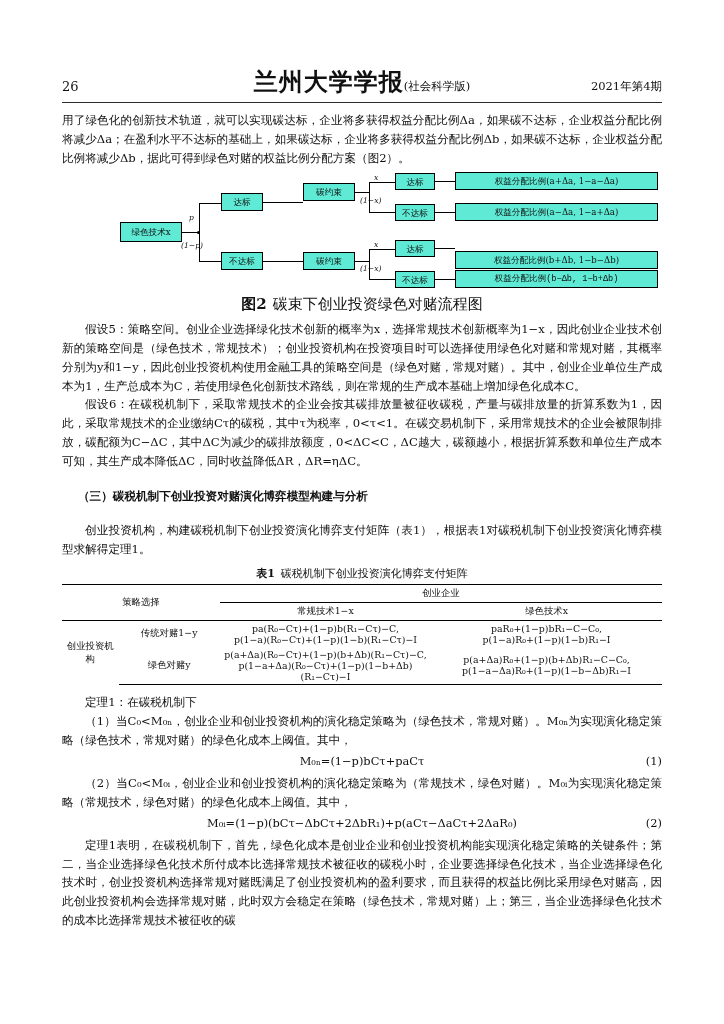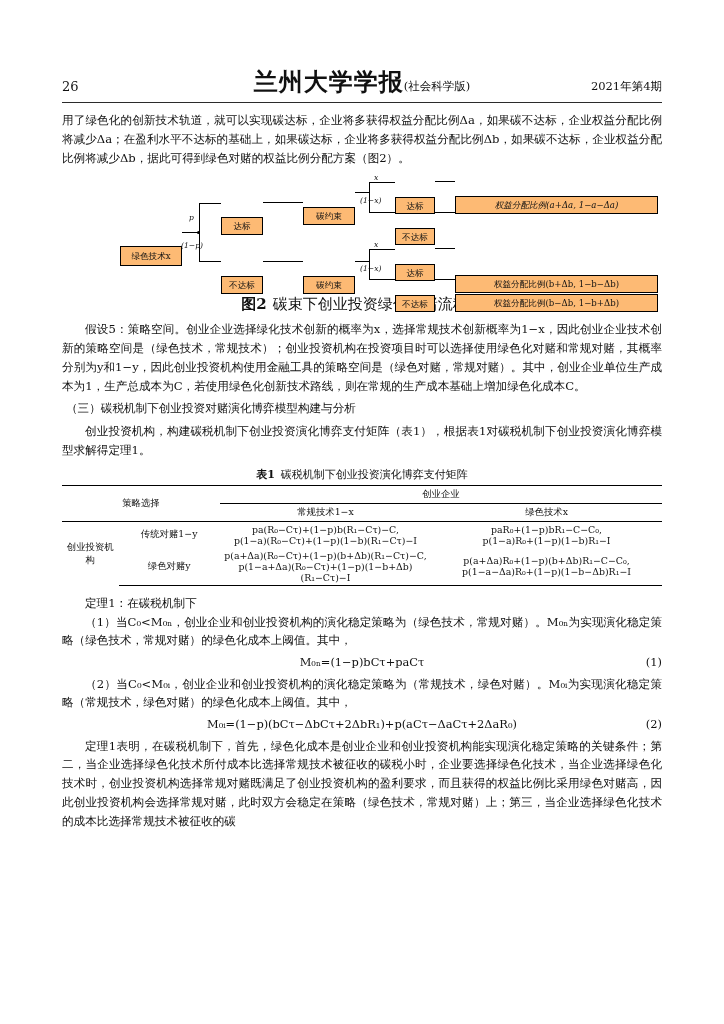--- a/index.html
+++ b/index.html
@@ -71,53 +71,52 @@
   }
   p.para {
     margin: 0;
     text-indent: 0;
   }
   p.indent {
     margin: 0;
     text-indent: 23px;
   }
   .sec-title {
-    margin: 4px;
-    font-weight: normal;
+    margin: 16px;
+    font-weight: bold;
   }
 
   
   .figure {
     margin: 8px 0 2px 0;
     position: relative;
     height: 118px;
   }
   .fig-caption {
     text-align: center;
     font-size: 15px;
     font-family: "DejaVu Serif", "Liberation Serif", serif;
     margin: 2px 0 6px 0;
   }
   .fig-caption .lbl { font-weight: bold; margin-right: 6px; }
 
   .node {
     position: absolute;
     border: 1px solid #000;
-    background: #fdba74;
+    background: #5eead4;
     font-size: 8.6px;
     line-height: 1;
     display: flex;
     align-items: center;
     justify-content: center;
     text-align: center;
     font-family: "DejaVu Serif", "Liberation Serif", serif;
     box-sizing: border-box;
     padding: 0 2px;
     white-space: nowrap;
-    margin-top: 24px;
   }
   .lineh, .linev, .lined {
     position: absolute;
     background: #000;
   }
   .lineh { height: 1px; }
   .linev { width: 1px; }
   .flabel {
     position: absolute;
     font-size: 7.6px;
@@ -215,45 +214,47 @@
     <div class="lineh" style="left:307px; top:37px; width:26px;"></div>
     <div class="flabel" style="left:312px; top:-2px;">x</div>
     <div class="flabel" style="left:298px; top:21px;">(1−x)</div>
 
     <div class="node" style="left:333px; top:-2px; width:40px; height:17px;">达标</div>
     <div class="node" style="left:333px; top:29px; width:40px; height:17px;">不达标</div>
 
     <div class="lineh" style="left:373px; top:6px; width:20px;"></div>
     <div class="lineh" style="left:373px; top:37px; width:20px;"></div>
 
-    <div class="node" style="left:393px; top:-3px; width:203px; height:18px;font-style:italic;">权益分配比例(a+Δa, 1−a−Δa)</div>
+    <div class="node" style="left:393px; top:-3px; width:203px; height:18px;">权益分配比例(a+Δa, 1−a−Δa)</div>
+    <div class="node" style="left:393px; top:28px; width:203px; height:18px;">权益分配比例(a−Δa, 1−a+Δa)</div>
 
     <div class="lineh" style="left:293px; top:86px; width:14px;"></div>
     <div class="linev" style="left:307px; top:74px; height:30px;"></div>
     <div class="lineh" style="left:307px; top:74px; width:26px;"></div>
     <div class="lineh" style="left:307px; top:104px; width:26px;"></div>
     <div class="flabel" style="left:312px; top:65px;">x</div>
     <div class="flabel" style="left:298px; top:89px;">(1−x)</div>
 
     <div class="node" style="left:333px; top:65px; width:40px; height:17px;">达标</div>
     <div class="node" style="left:333px; top:96px; width:40px; height:17px;">不达标</div>
 
     <div class="lineh" style="left:373px; top:73px; width:20px;"></div>
     <div class="lineh" style="left:373px; top:104px; width:20px;"></div>
 
     <div class="node" style="left:393px; top:76px; width:203px; height:18px;">权益分配比例(b+Δb, 1−b−Δb)</div>
-    <div class="node" style="left:393px; top:95px; width:203px; height:18px;">权益分配比例(b−Δb, 1−b+Δb)</div>
+    <div class="node" style="left:393px; top:95px; width:203px; height:18px;font-family:Liberation Mono, monospace;">权益分配比例(b−Δb, 1−b+Δb)</div>
   </div>
 
   <div class="fig-caption">
     <span class="lbl">图2</span><span>碳束下创业投资绿色对赌流程图</span>
   </div>
 
   <div class="body-text">
     <p class="indent">假设5：策略空间。创业企业选择绿化技术创新的概率为x，选择常规技术创新概率为1−x，因此创业企业技术创新的策略空间是（绿色技术，常规技术）；创业投资机构在投资项目时可以选择使用绿色化对赌和常规对赌，其概率分别为y和1−y，因此创业投资机构使用金融工具的策略空间是（绿色对赌，常规对赌）。其中，创业企业单位生产成本为1，生产总成本为C，若使用绿色化创新技术路线，则在常规的生产成本基础上增加绿色化成本C。</p>
+    <p class="indent">假设6：在碳税机制下，采取常规技术的企业会按其碳排放量被征收碳税，产量与碳排放量的折算系数为1，因此，采取常规技术的企业缴纳Cτ的碳税，其中τ为税率，0&lt;τ&lt;1。在碳交易机制下，采用常规技术的企业会被限制排放，碳配额为C−ΔC，其中ΔC为减少的碳排放额度，0&lt;ΔC&lt;C，ΔC越大，碳额越小，根据折算系数和单位生产成本可知，其生产成本降低ΔC，同时收益降低ΔR，ΔR=ηΔC。</p>
     <p class="sec-title">（三）碳税机制下创业投资对赌演化博弈模型构建与分析</p>
     <p class="indent">创业投资机构，构建碳税机制下创业投资演化博弈支付矩阵（表1），根据表1对碳税机制下创业投资演化博弈模型求解得定理1。</p>
   </div>
 
   <div class="tbl-caption">
     <span class="lbl">表1</span><span>碳税机制下创业投资演化博弈支付矩阵</span>
   </div>
 
   <table class="payoff">
     <tbody>

